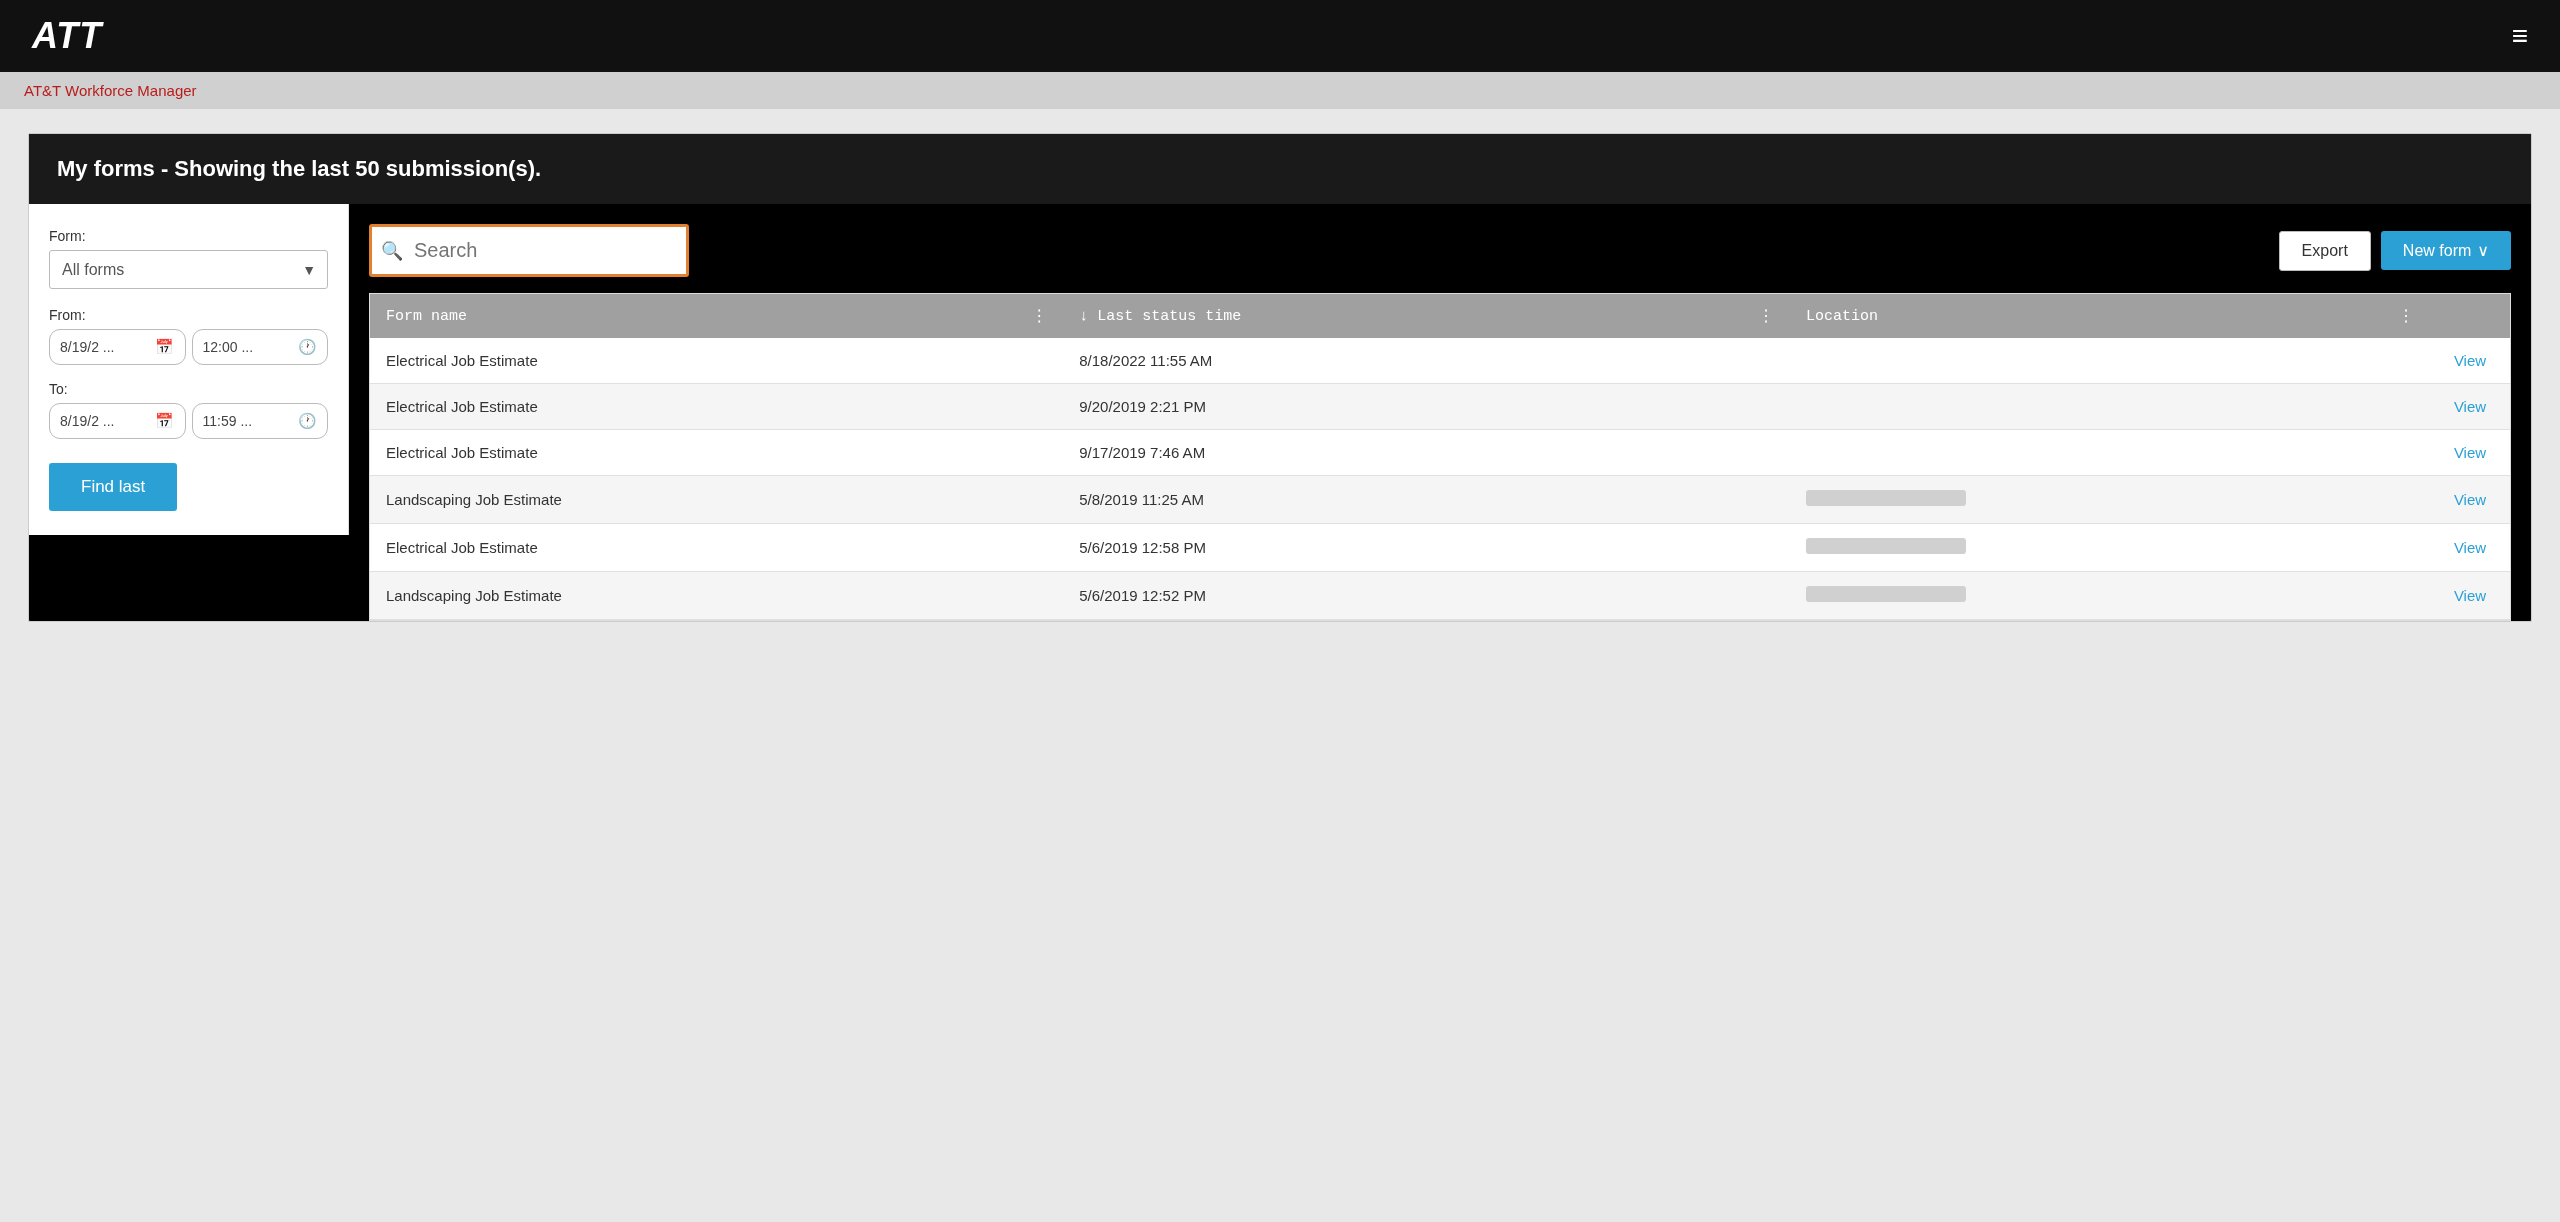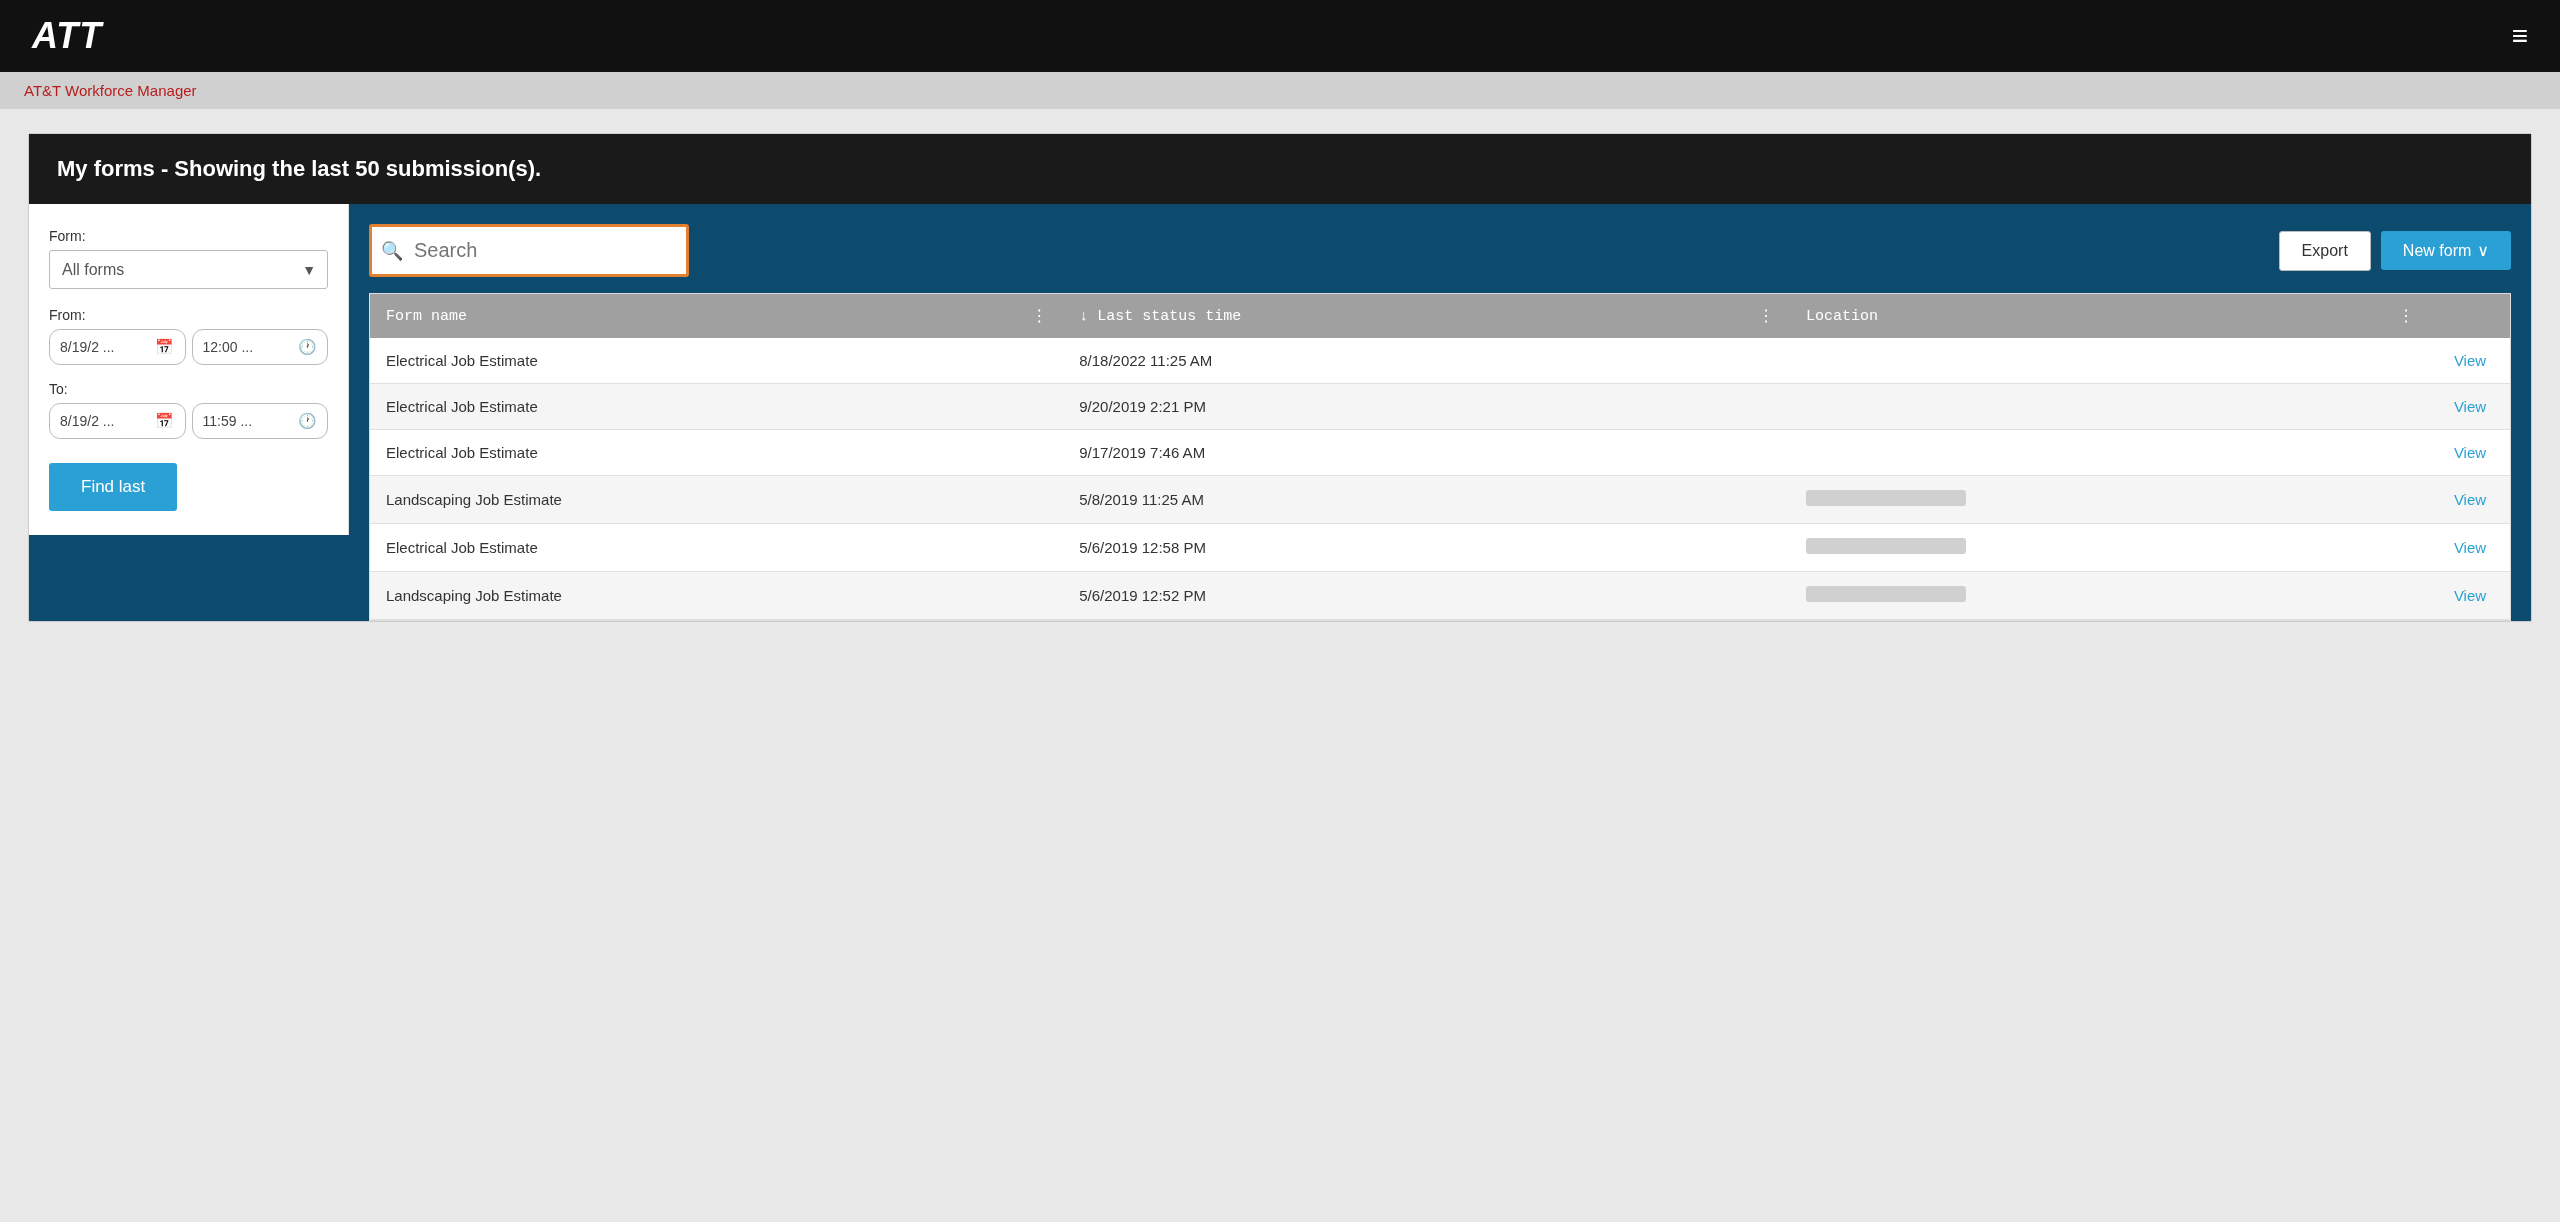--- a/index.html
+++ b/index.html
@@ -34,21 +34,21 @@
       color: #b91c1c;
     }
 
     
     .main-content {
       padding: 24px 28px;
     }
 
     
     .card {
-      background: #0c4a6e;
+      background: #000000;
       border: 1px solid #ccc;
       border-radius: 2px;
       overflow: hidden;
     }
 
     .card-header {
       background: #1a1a1a;
       color: #fff;
       padding: 22px 28px;
       font-size: 22px;
@@ -380,21 +380,21 @@
                     <span>Location</span>
                     <span class="col-menu">⋮</span>
                   </div>
                 </th>
                 <th style="width:80px;"></th>
               </tr>
             </thead>
             <tbody id="table-body">
             <tr>
                   <td>Electrical Job Estimate</td>
-                  <td>8/18/2022 11:25 AM</td>
+                  <td>8/18/2022 11:55 AM</td>
                   <td></td>
                   <td class="view-cell">View</td>
                 </tr>
                 <tr>
                   <td>Electrical Job Estimate</td>
                   <td>9/20/2019 2:21 PM</td>
                   <td></td>
                   <td class="view-cell">View</td>
                 </tr>
                 <tr>

